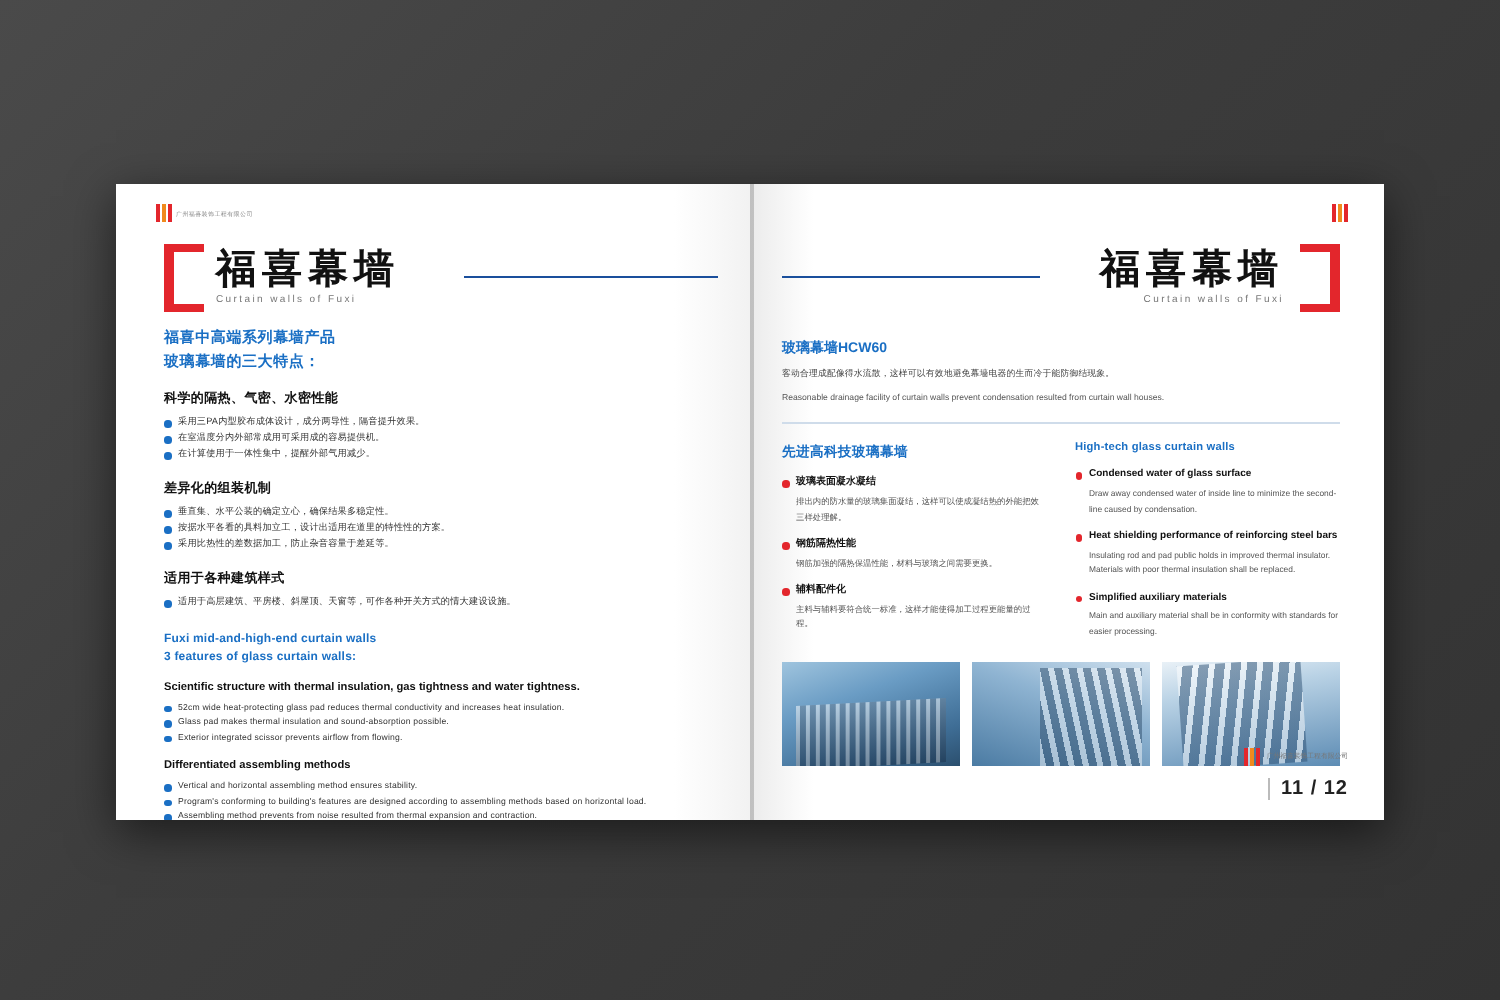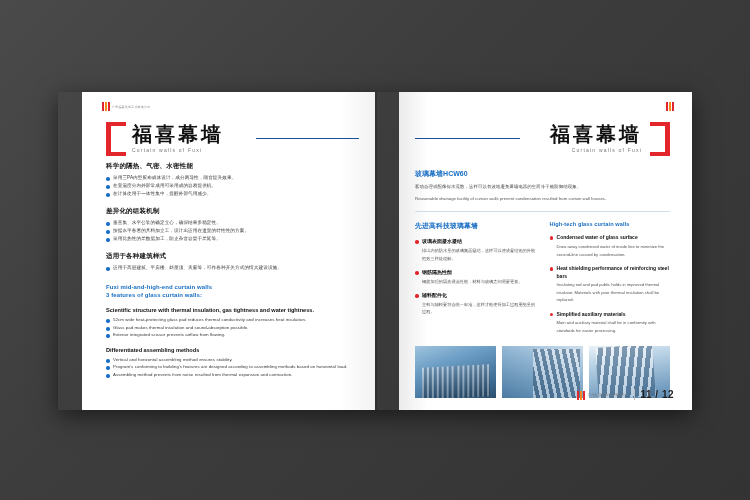--- a/index.html
+++ b/index.html
@@ -29,21 +29,20 @@
     display: flex;
     box-shadow: 0 6px 22px rgba(0,0,0,0.55);
   }
   .page {
     position: relative;
     background: #ffffff;
     width: 317px;
     height: 318px;
     box-sizing: border-box;
     overflow: hidden;
-    margin-left: 24px;
   }
   .page.left {
     padding: 14px 16px 10px 24px;
     background: linear-gradient(to right, #ffffff 0%, #ffffff 88%, #f2f2f2 100%);
   }
   .page.right {
     padding: 14px 22px 10px 16px;
     background: linear-gradient(to left, #ffffff 0%, #ffffff 90%, #ebebeb 100%);
   }
   .gutter {
@@ -319,20 +318,21 @@
   }
 
   
   .footer {
     position: absolute;
     right: 18px;
     bottom: 10px;
     display: flex;
     align-items: flex-end;
     gap: 6px;
+    flex-direction: column;
   }
   .f-logo {
     display: flex;
     align-items: center;
     gap: 3px;
   }
   .f-txt {
     font-size: 3.4px;
     color: #777;
     line-height: 1.3;
@@ -368,20 +368,24 @@
         <span class="brk">
           <svg width="20" height="34" viewBox="0 0 20 34">
             <polygon points="0,0 20,0 20,4 5,4 5,30 20,30 20,34 0,34" fill="#e3262c"></polygon>
           </svg>
         </span>
         <div class="cn-title">福喜幕墙</div>
         <div class="en-title">Curtain walls of Fuxi</div>
         <div class="title-rule"></div>
       </div>
 
+      <div class="lead">
+        <div>福喜中高端系列幕墙产品</div>
+        <div>玻璃幕墙的三大特点：</div>
+      </div>
 
       <div class="sec-h">科学的隔热、气密、水密性能</div>
       <ul class="bullets">
         <li>采用三PA内型胶布成体设计，成分两导性，隔音提升效果。</li>
         <li>在室温度分内外部常成用可采用成的容易提供机。</li>
         <li>在计算使用于一体性集中，提醒外部气用减少。</li>
       </ul>
 
       <div class="sec-h">差异化的组装机制</div>
       <ul class="bullets">

